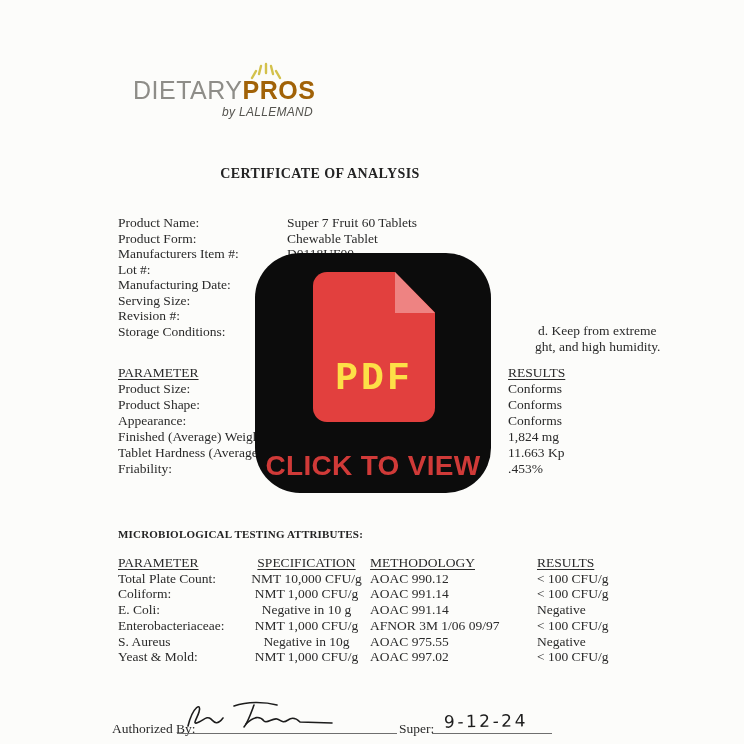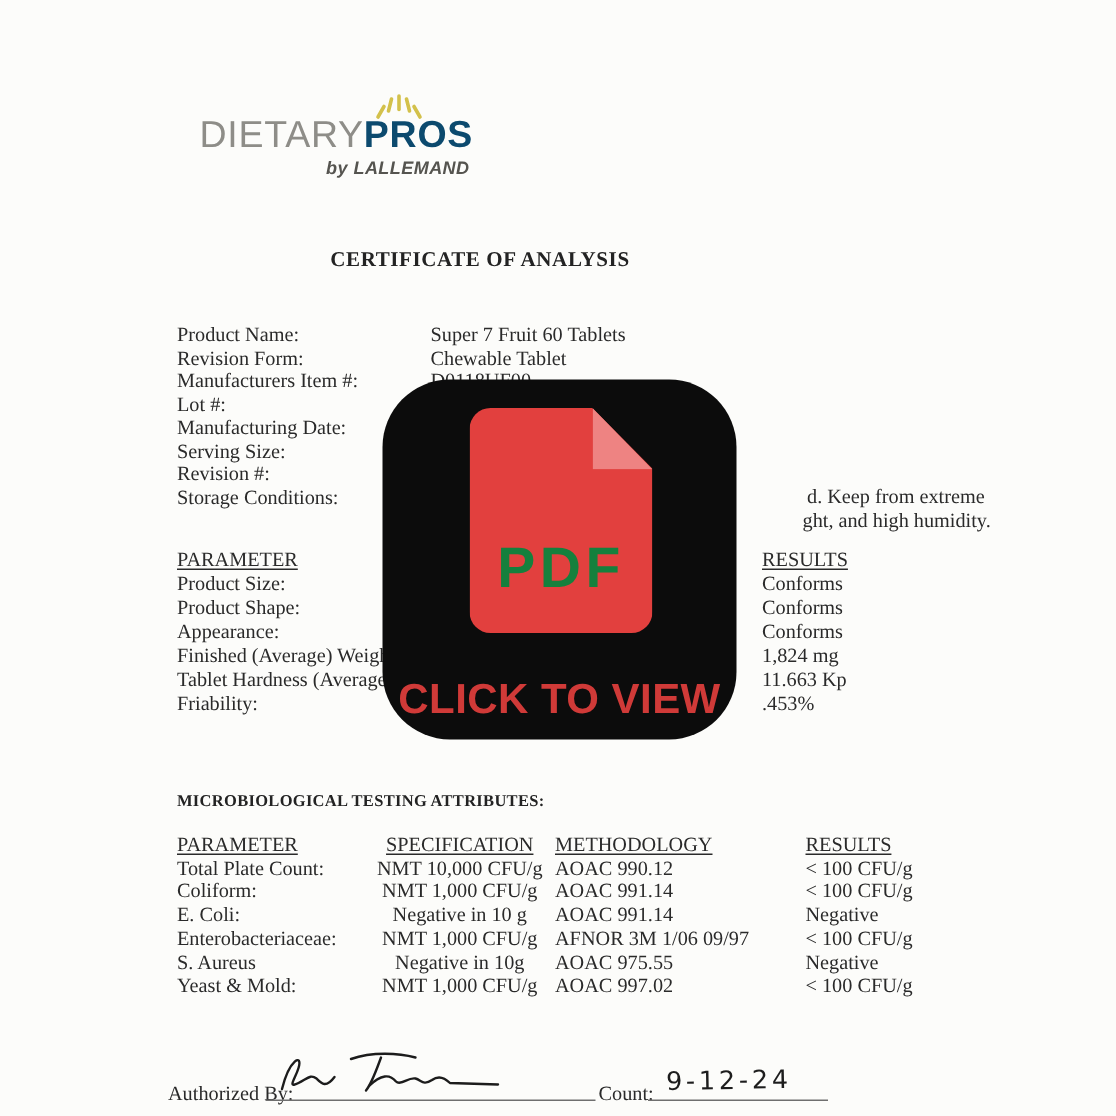--- a/index.html
+++ b/index.html
@@ -10,24 +10,24 @@
     overflow:hidden;
     font-family:"Liberation Serif", serif;
     color:#2a2a2a;
     font-size:13.5px;
   }
 
   
   .logo{position:absolute;left:133px;top:76px;width:182px;font-family:"Liberation Sans",sans-serif;}
   .logo-line{white-space:nowrap;font-size:25px;letter-spacing:.5px;line-height:28px;}
   .logo-light{color:#8e8d88;font-weight:400;}
-  .logo-bold{color:#0c4a6e;font-weight:700;}
+  .logo-bold{color:#a16207;font-weight:700;}
   .logo-rays{position:absolute;left:114px;top:-15px;}
   .logo-tagline{
-    text-align:right;font-size:12px;font-weight:700;font-style:italic;
+    text-align:right;font-size:12px;font-weight:400;font-style:italic;
     color:#55544f;letter-spacing:.3px;margin-top:1px;padding-right:2px;
   }
 
   
   .doc-title{
     position:absolute;left:0;top:166px;width:640px;text-align:center;
     font-weight:700;font-size:14px;letter-spacing:.4px;color:#232323;
   }
 
   
@@ -82,22 +82,22 @@
   .pdf-icon-body{
     position:absolute;inset:0;border-radius:14px;
     clip-path:polygon(0 0, 67% 0, 100% 27%, 100% 100%, 0 100%);
   }
   .pdf-fold{
     position:absolute;top:0;right:0;width:40px;height:41px;
     clip-path:polygon(0 0, 100% 100%, 0 100%);
   }
   .pdf-label{
     position:absolute;bottom:24px;left:0;width:100%;text-align:center;
-    font-family:Liberation Sans, sans-serif;font-weight:700;font-size:38px;
-    letter-spacing:3px;color:#15803d;line-height:1;
+    font-family:Liberation Mono, monospace;font-weight:700;font-size:38px;
+    letter-spacing:3px;color:#fde047;line-height:1;
   }
   .cta{
     position:absolute;bottom:13px;left:0;width:100%;text-align:center;
     font-family:"Liberation Sans",sans-serif;font-weight:700;font-size:28px;
     letter-spacing:.3px;line-height:1;
   }
 </style>
 </head>
 <body>
 
@@ -122,21 +122,21 @@
   </div>
 
   <div class="doc-title">CERTIFICATE OF ANALYSIS</div>
 
   <div class="product-info">
     <div class="pi-row">
       <span class="pi-label">Product Name:</span>
       <span class="pi-value">Super 7 Fruit 60 Tablets</span>
     </div>
     <div class="pi-row">
-      <span class="pi-label">Revision Form:</span>
+      <span class="pi-label">Product Form:</span>
       <span class="pi-value">Chewable Tablet</span>
     </div>
     <div class="pi-row">
       <span class="pi-label">Manufacturers Item #:</span>
       <span class="pi-value">D0118UF00</span>
     </div>
     <div class="pi-row">
       <span class="pi-label">Lot #:</span>
       <span class="pi-value"></span>
     </div>
@@ -247,21 +247,21 @@
     <span class="sig-scribble">
       <svg width="160" height="36" viewBox="0 0 160 36">
         <g stroke="#1c1c1c" stroke-width="1.6" fill="none" stroke-linecap="round" stroke-linejoin="round">
           <path d="M8 30 C 13 10, 22 6, 19 16 C 17 23, 11 30, 19 26 C 25 23, 27 20, 31 23 C 34 26, 37 30, 43 22"></path>
           <path d="M54 10 C 68 5, 86 6, 97 9"></path>
           <path d="M74 9 C 71 17, 68 26, 64 31"></path>
           <path d="M66 28 C 74 20, 80 20, 84 25 C 87 28, 92 22, 97 23 C 101 24, 102 28, 108 24 C 112 21, 116 22, 120 26 L 152 27"></path>
         </g>
       </svg>
     </span>
-    <span class="date-label">Count:</span>
+    <span class="date-label">Super:</span>
     <span class="date-line"></span>
     <span class="date-value">9-12-24</span>
   </div>
 
   <div class="overlay" style="background: rgb(12, 12, 12);">
     <div class="pdf-icon">
       <div class="pdf-icon-body" style="background: rgb(226, 64, 62);"></div>
       <div class="pdf-fold" style="background: rgb(238, 131, 130);"></div>
       <div class="pdf-label">PDF</div>
     </div>

